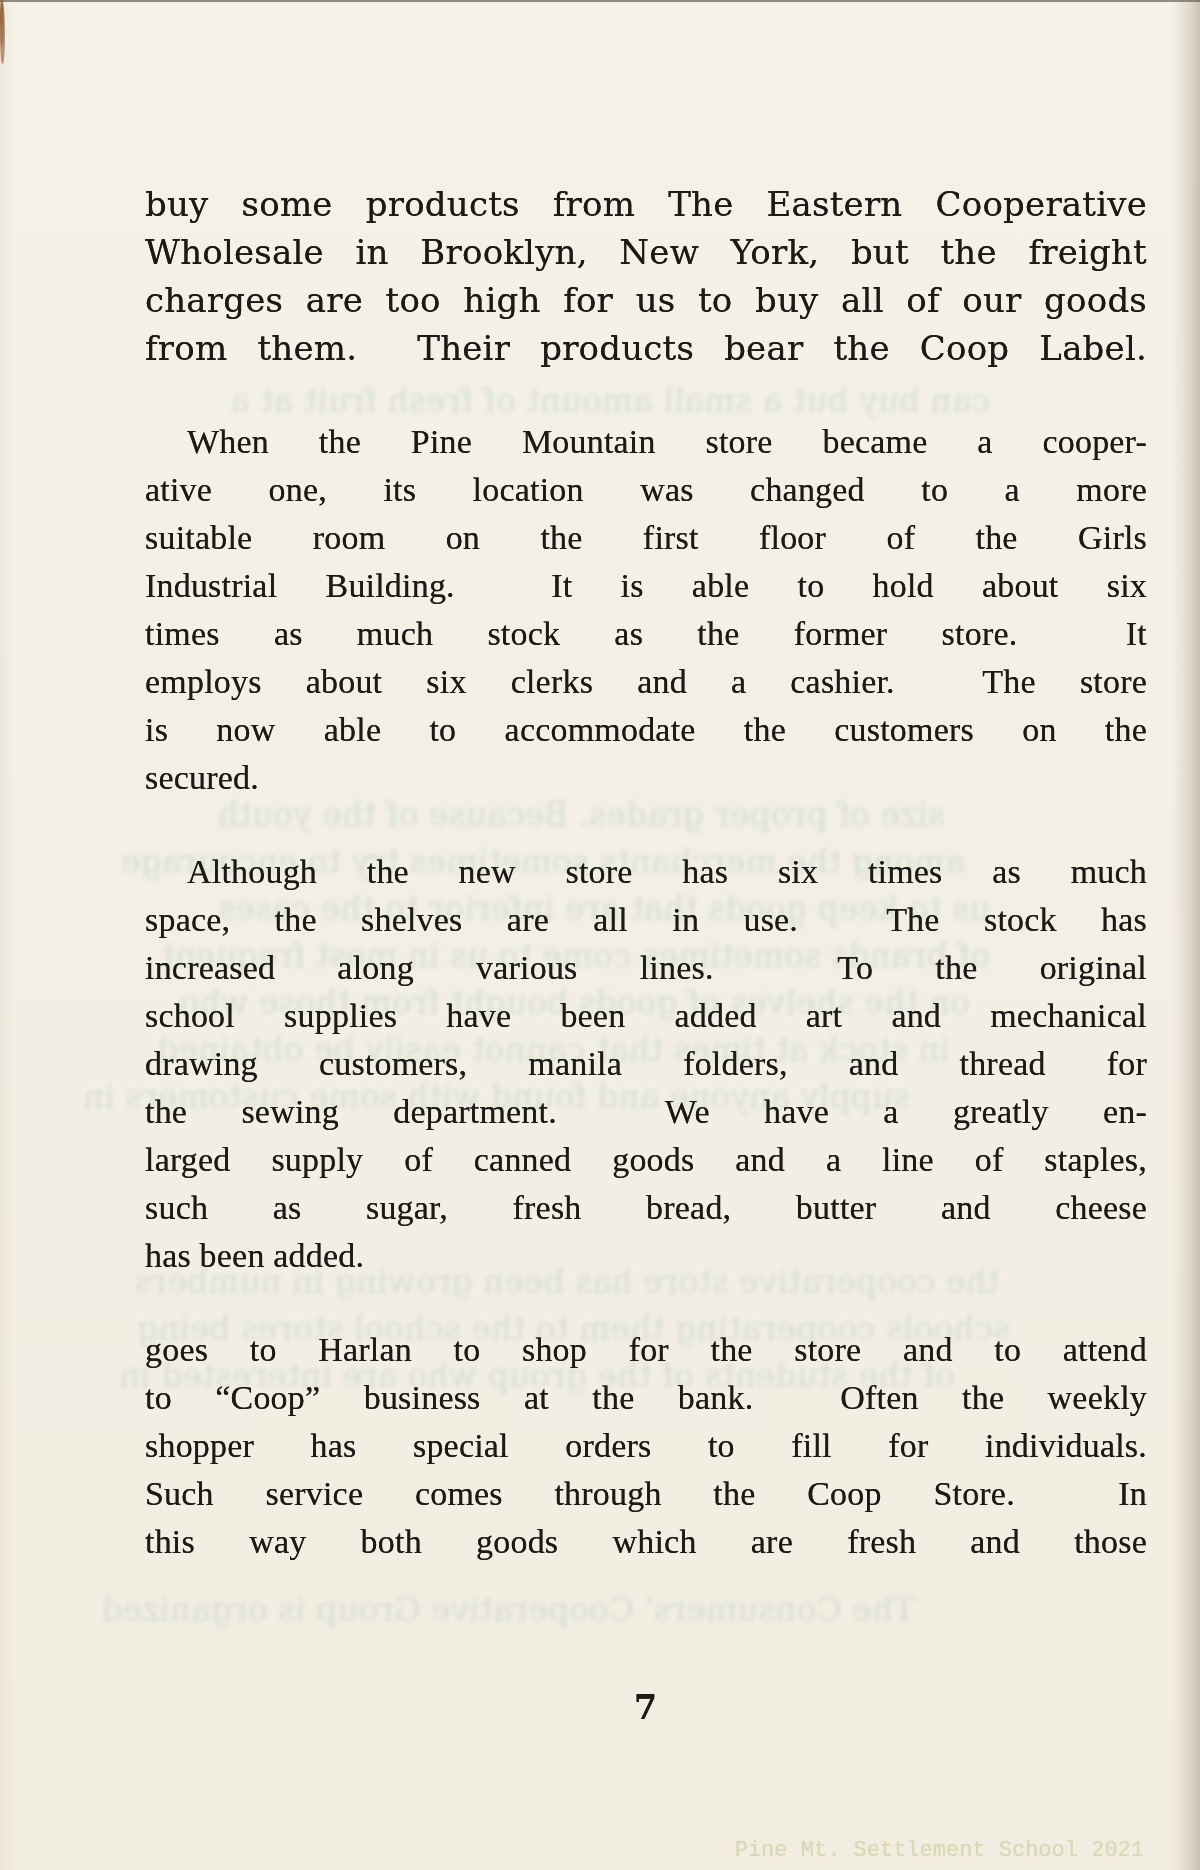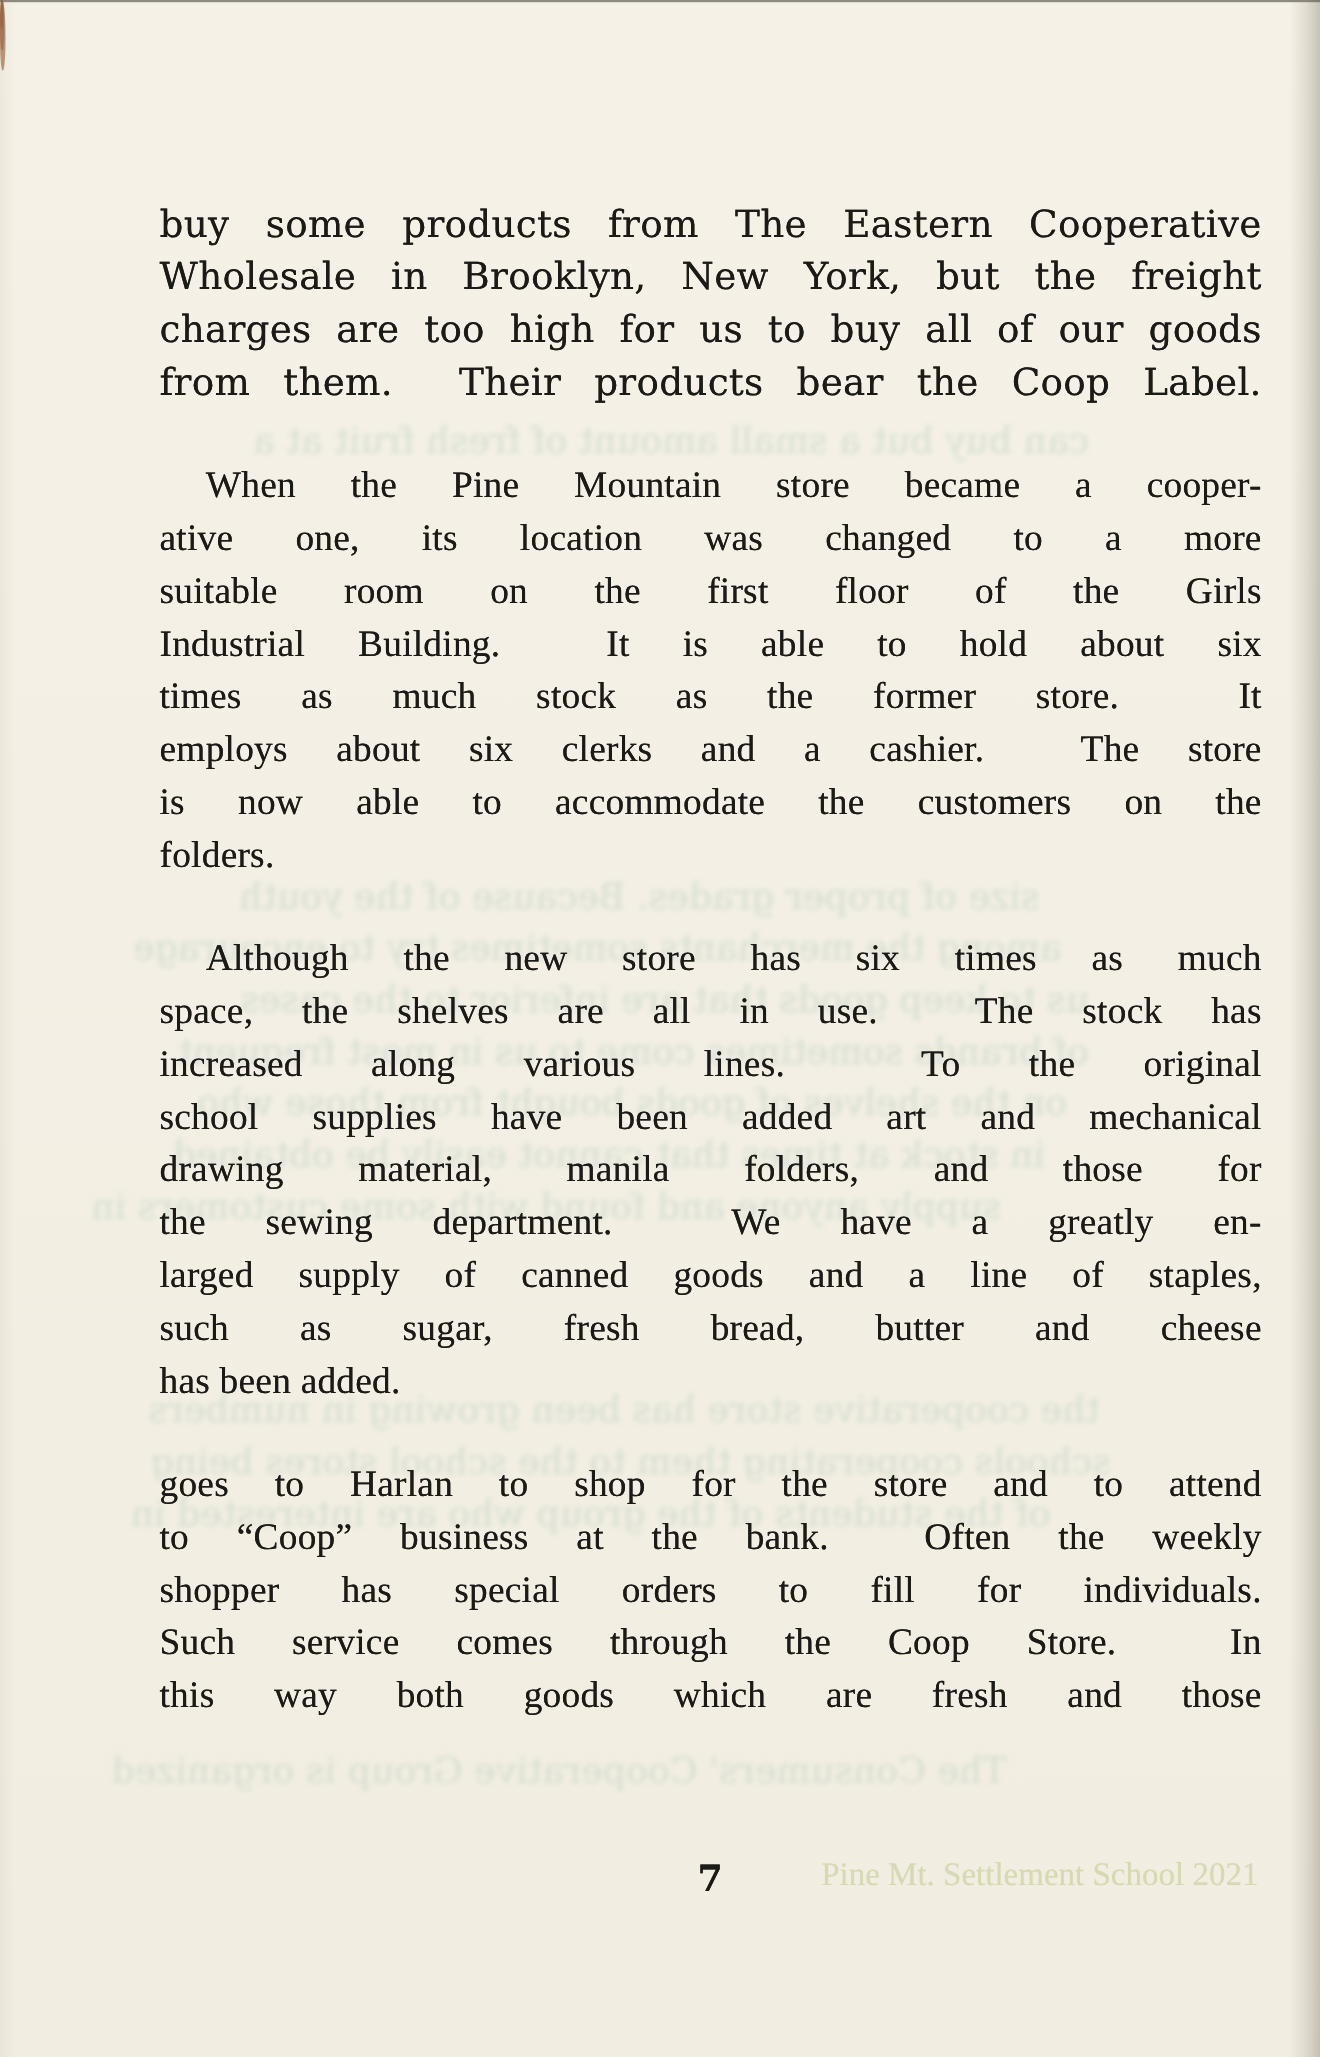--- a/index.html
+++ b/index.html
@@ -81,24 +81,24 @@
     width: 1022px;
     top: 1688px;
     text-align: center;
     font-size: 33px;
     font-weight: bold;
     letter-spacing: 1px;
     text-shadow: 0 0 0.6px rgba(20, 18, 14, 0.85);
   }
   .watermark {
     position: absolute;
-    top: 1688px;
+    top: 1838px;
     right: 56px;
-    font-family: Liberation Serif, serif;
-    font-size: 30px;
+    font-family: Liberation Mono, monospace;
+    font-size: 22px;
     color: #d6d9b2;
     text-shadow: 0 0 1px rgba(214, 217, 178, 0.6);
   }
 </style>
 </head>
 <body>
 
 <div class="scan-page">
 
   <div class="edge-top"></div>
@@ -131,28 +131,28 @@
         <div class="line jline">from them.&nbsp; Their products bear the Coop Label.</div>
       </div>
       <div class="paragraph">
         <div class="line jline indent1">When the Pine Mountain store became a cooper-</div>
         <div class="line jline">ative one, its location was changed to a more</div>
         <div class="line jline">suitable room on the first floor of the Girls</div>
         <div class="line jline">Industrial Building.&nbsp; It is able to hold about six</div>
         <div class="line jline">times as much stock as the former store.&nbsp; It</div>
         <div class="line jline">employs about six clerks and a cashier.&nbsp; The store</div>
         <div class="line jline">is now able to accommodate the customers on the</div>
-        <div class="line lastline">folders.</div>
+        <div class="line lastline">secured.</div>
       </div>
       <div class="paragraph">
         <div class="line jline indent1">Although the new store has six times as much</div>
         <div class="line jline">space, the shelves are all in use.&nbsp; The stock has</div>
         <div class="line jline">increased along various lines.&nbsp; To the original</div>
         <div class="line jline">school supplies have been added art and mechanical</div>
-        <div class="line jline">drawing material, manila folders, and those for</div>
+        <div class="line jline">drawing customers, manila folders, and thread for</div>
         <div class="line jline">the sewing department.&nbsp; We have a greatly en-</div>
         <div class="line jline">larged supply of canned goods and a line of staples,</div>
         <div class="line jline">such as sugar, fresh bread, butter and cheese</div>
         <div class="line lastline">has been added.</div>
       </div>
       <div class="paragraph">
         <div class="line jline">goes to Harlan to shop for the store and to attend</div>
         <div class="line jline">to “Coop” business at the bank.&nbsp; Often the weekly</div>
         <div class="line jline">shopper has special orders to fill for individuals.</div>
         <div class="line jline">Such service comes through the Coop Store.&nbsp; In</div>

